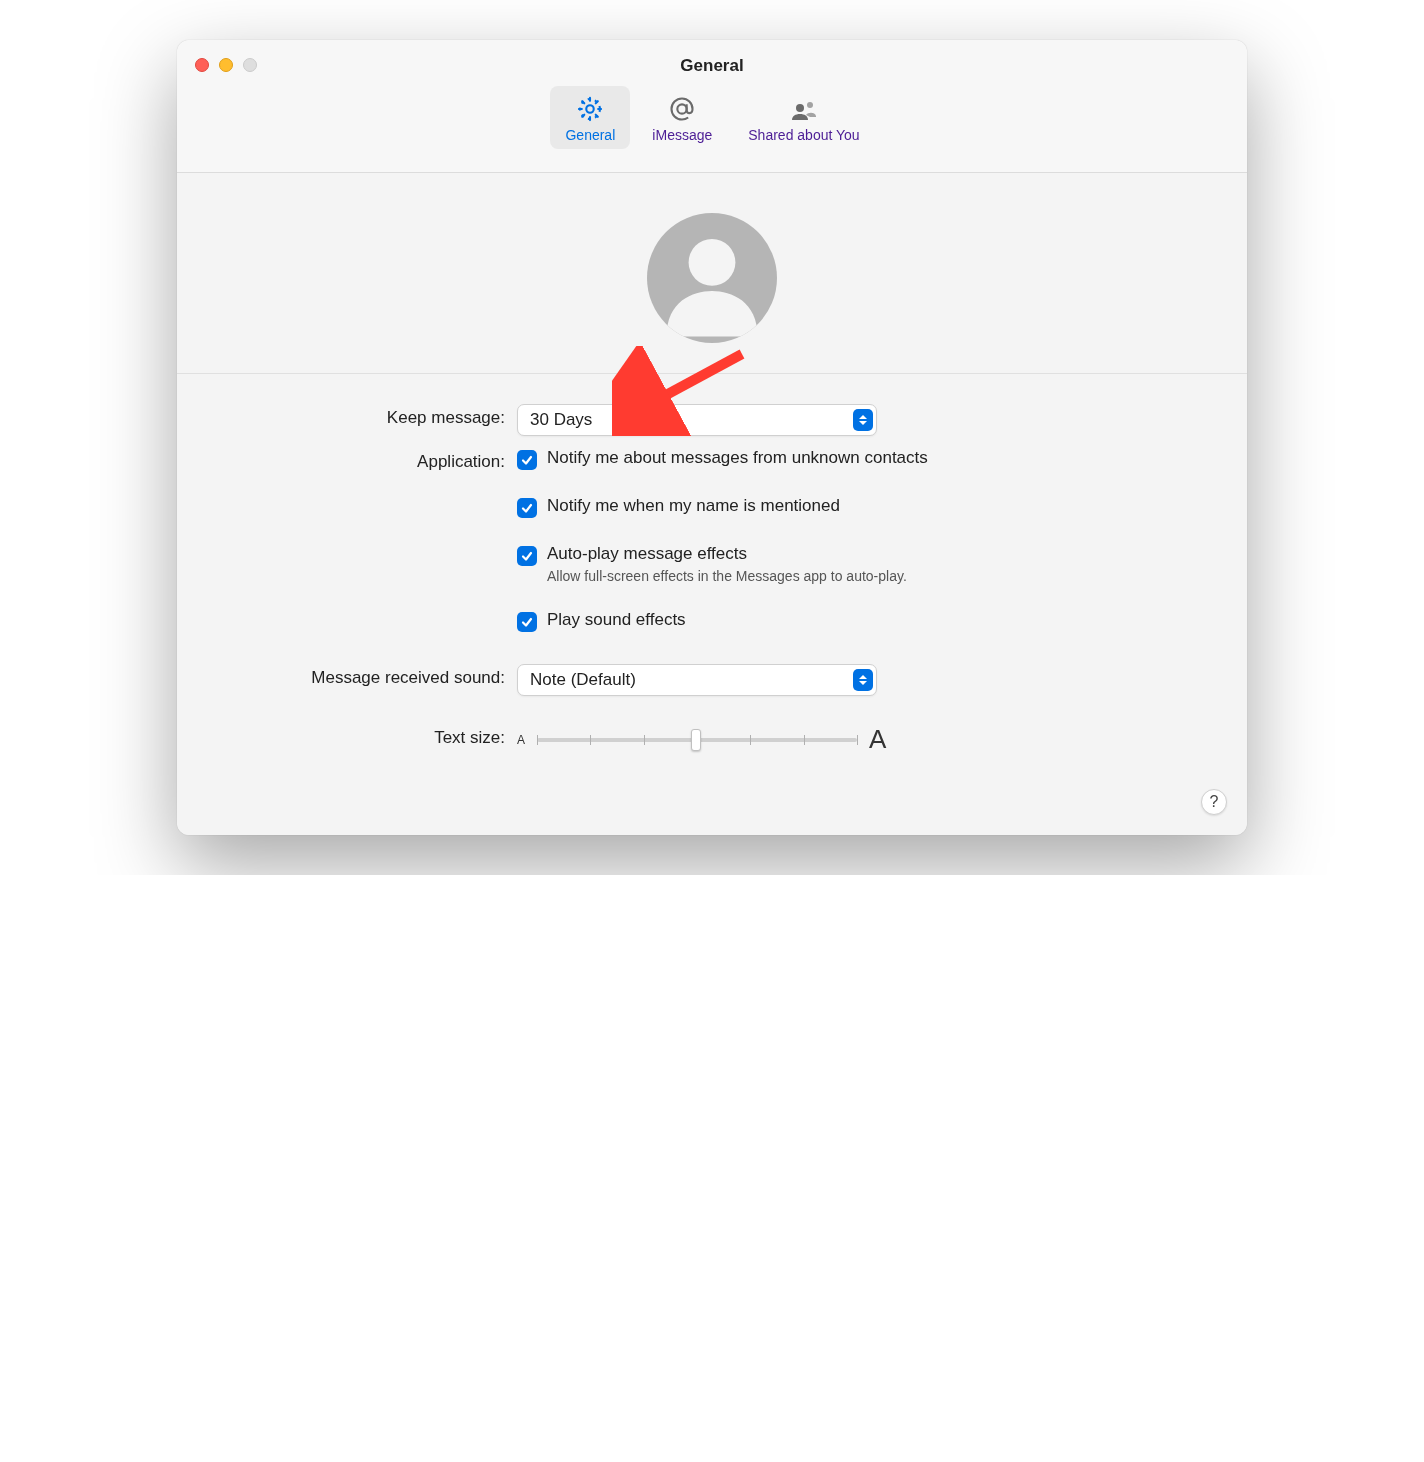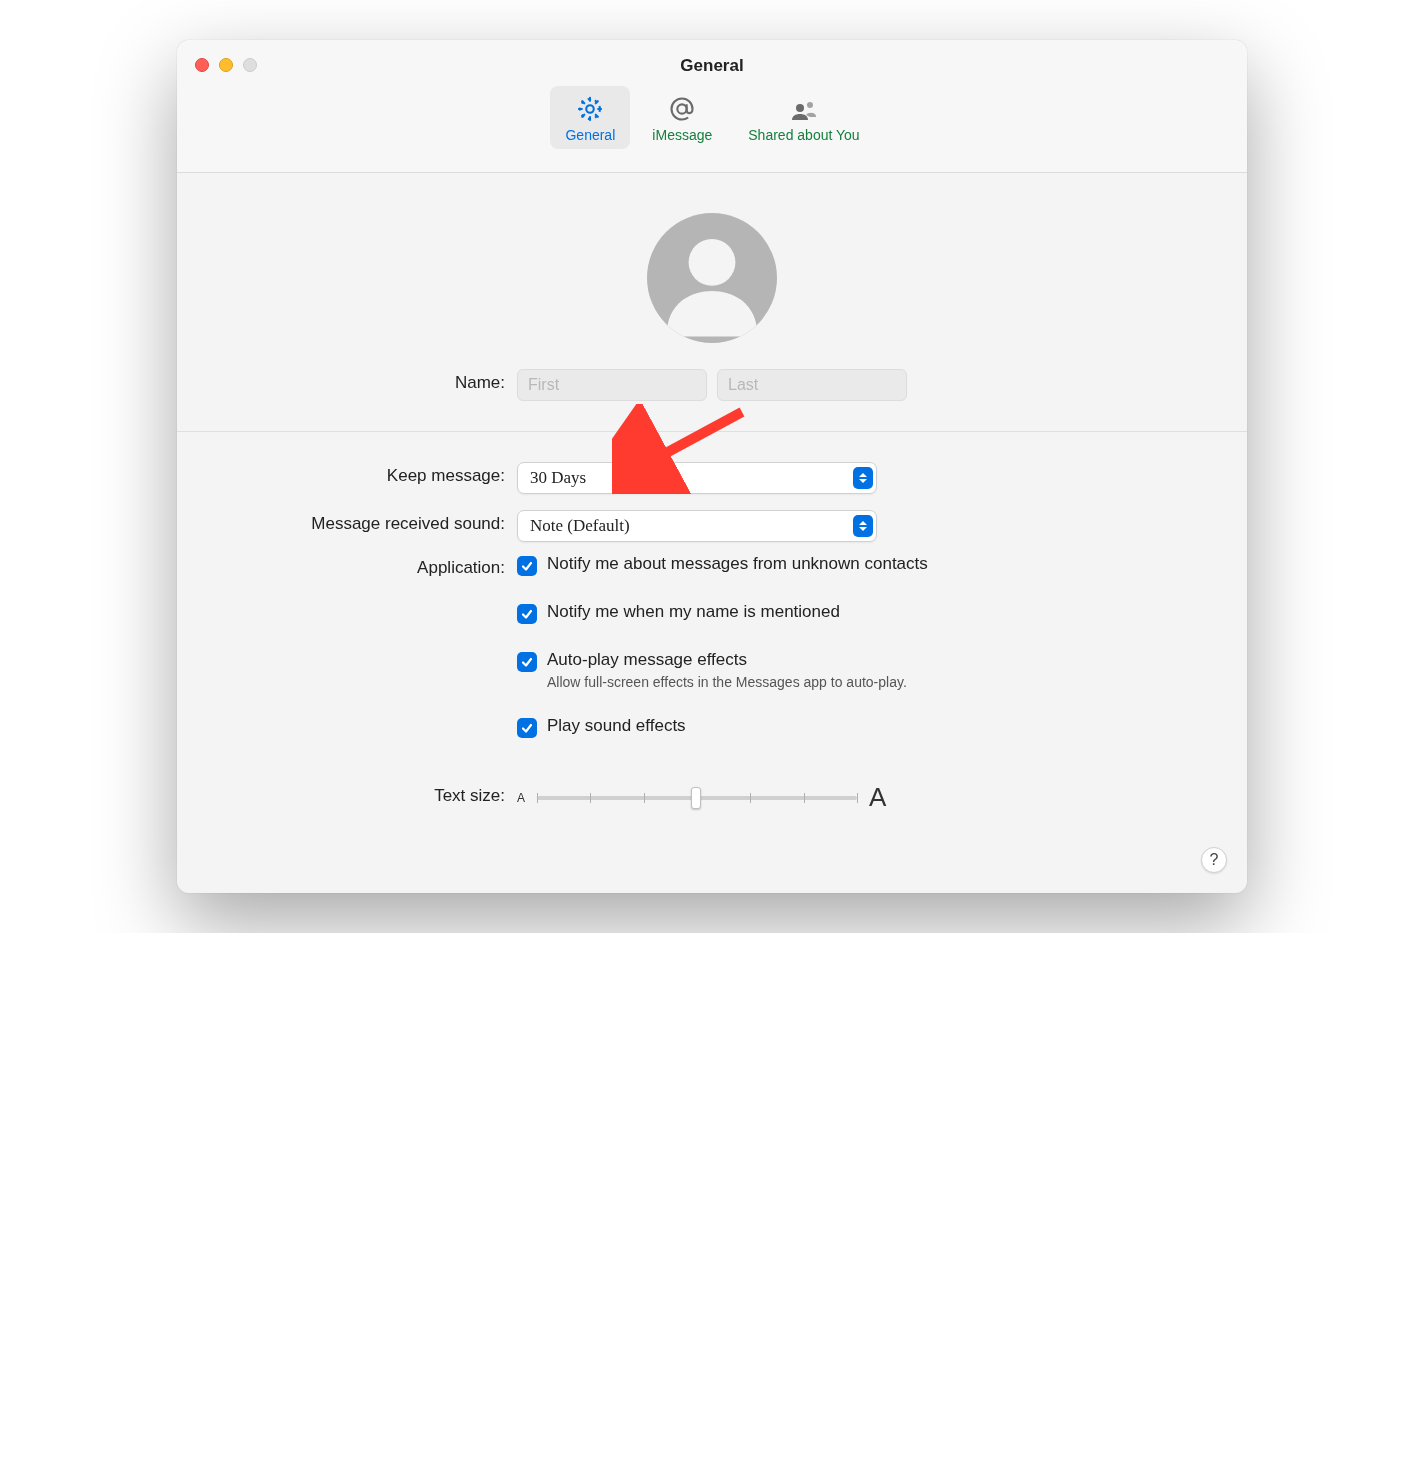--- a/index.html
+++ b/index.html
@@ -70,21 +70,21 @@
     }
     .tab-icon {
       height: 30px;
       display: flex;
       align-items: center;
       justify-content: center;
       margin-bottom: 3px;
     }
     .tab-label {
       font-size: 14px;
-      color: #15803d;
+      color: #4c1d95;
     }
     .tab.selected .tab-label {
       color: #0071e3;
     }
     .content {
       background: #f4f4f4;
       padding: 40px 40px 30px;
     }
     .avatar-section {
       display: flex;
@@ -149,21 +149,20 @@
       cursor: default;
     }
     .divider {
       height: 1px;
       background: #e0e0e0;
       margin: 30px -40px 30px;
     }
     .select-wrap {
       position: relative;
       width: 360px;
-      font-family: Liberation Serif, serif;
     }
     .mac-select {
       width: 100%;
       background: #fff;
       border: 1px solid #d0d0d0;
       border-radius: 7px;
       padding: 5px 12px;
       font-size: 17px;
       color: #222;
       box-shadow: 0 1px 2px rgba(0,0,0,0.05);
@@ -338,27 +337,20 @@
     <div class="avatar-section">
       <div class="avatar">
         <svg width="130" height="130" viewBox="0 0 100 100">
           <circle cx="50" cy="38" r="18" fill="#f4f4f4"></circle>
           <path d="M15 95 C15 68 35 60 50 60 C65 60 85 68 85 95 Z" fill="#f4f4f4"></path>
         </svg>
       </div>
     </div>
 
     <div class="form-section">
-      <div class="form-row">
-        <div class="form-label">Name:</div>
-        <div class="form-control">
-          <input class="text-input" placeholder="First" style="">
-          <input class="text-input" placeholder="Last" style="">
-        </div>
-      </div>
     </div>
 
     <div class="divider"></div>
 
     <div style="position:relative;">
       <svg class="annotation-arrow" style="left:395px; top:-58px;" width="140" height="90" viewBox="0 0 140 90">
         <defs>
           <marker id="ahead" markerWidth="12" markerHeight="12" refX="3" refY="6" orient="auto">
             <path d="M0,0 L0,12 L12,6 z" fill="#ff3b30"></path>
           </marker>
@@ -370,30 +362,20 @@
     <div class="form-row">
       <div class="form-label">Keep message:</div>
       <div class="form-control">
         <div class="select-wrap">
           <div class="mac-select">30 Days</div>
           <div class="select-arrows"></div>
         </div>
       </div>
     </div>
 
-    <div class="form-row" style="margin-top:16px;">
-      <div class="form-label">Message received sound:</div>
-      <div class="form-control">
-        <div class="select-wrap">
-          <div class="mac-select">Note (Default)</div>
-          <div class="select-arrows"></div>
-        </div>
-      </div>
-    </div>
-
     <div class="form-row" style="margin-top:10px;">
       <div class="form-label">Application:</div>
       <div class="form-control" style="flex-direction:column; align-items:flex-start;">
         <div class="checkbox-row">
           <div class="mac-checkbox">
             <svg width="14" height="14" viewBox="0 0 14 14">
                 <path d="M3 7.5L6 10.5L11 4" stroke="#fff" stroke-width="2.2" fill="none" stroke-linecap="round" stroke-linejoin="round"></path>
               </svg>
           </div>
           <div>
@@ -423,20 +405,30 @@
         </div>
         <div class="checkbox-row">
           <div class="mac-checkbox">
             <svg width="14" height="14" viewBox="0 0 14 14">
                 <path d="M3 7.5L6 10.5L11 4" stroke="#fff" stroke-width="2.2" fill="none" stroke-linecap="round" stroke-linejoin="round"></path>
               </svg>
           </div>
           <div>
             <div class="checkbox-text">Play sound effects</div>
           </div>
+        </div>
+      </div>
+    </div>
+
+    <div class="form-row" style="margin-top:16px;">
+      <div class="form-label">Message received sound:</div>
+      <div class="form-control">
+        <div class="select-wrap">
+          <div class="mac-select">Note (Default)</div>
+          <div class="select-arrows"></div>
         </div>
       </div>
     </div>
 
     <div class="form-row" style="margin-top:28px; margin-bottom:50px;">
       <div class="form-label">Text size:</div>
       <div class="form-control">
         <div class="slider-row">
           <span class="slider-small-a">A</span>
           <div class="mac-slider">

